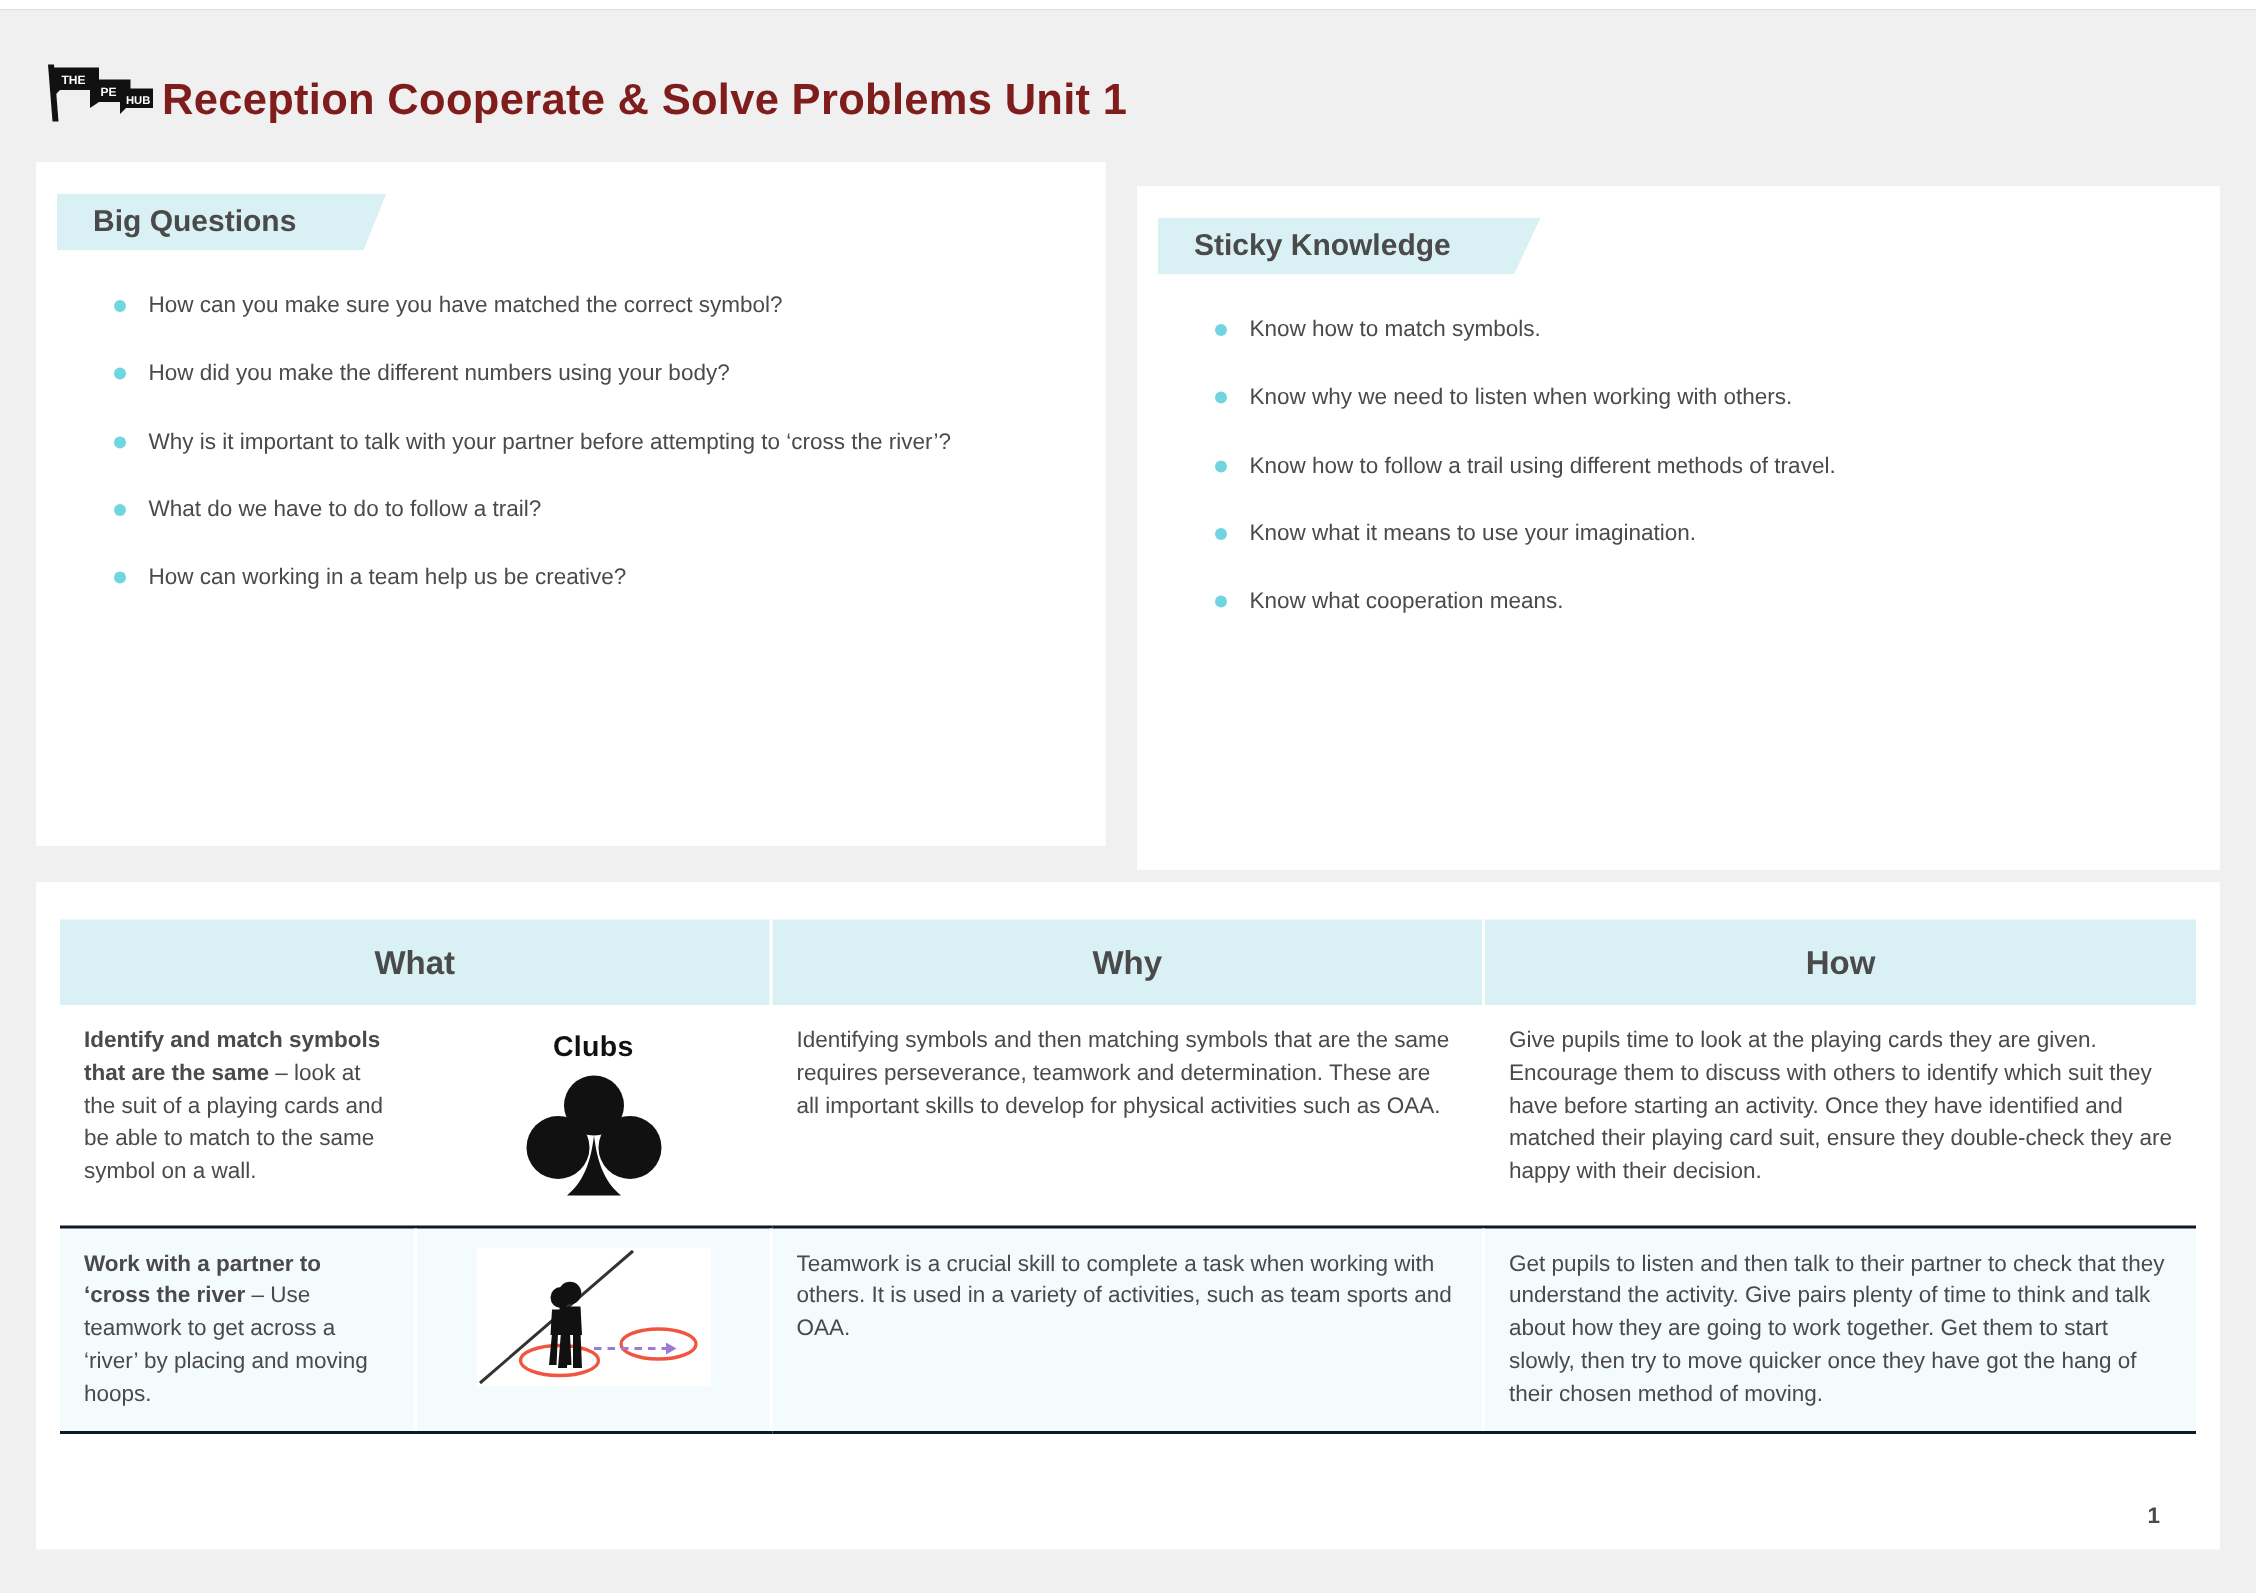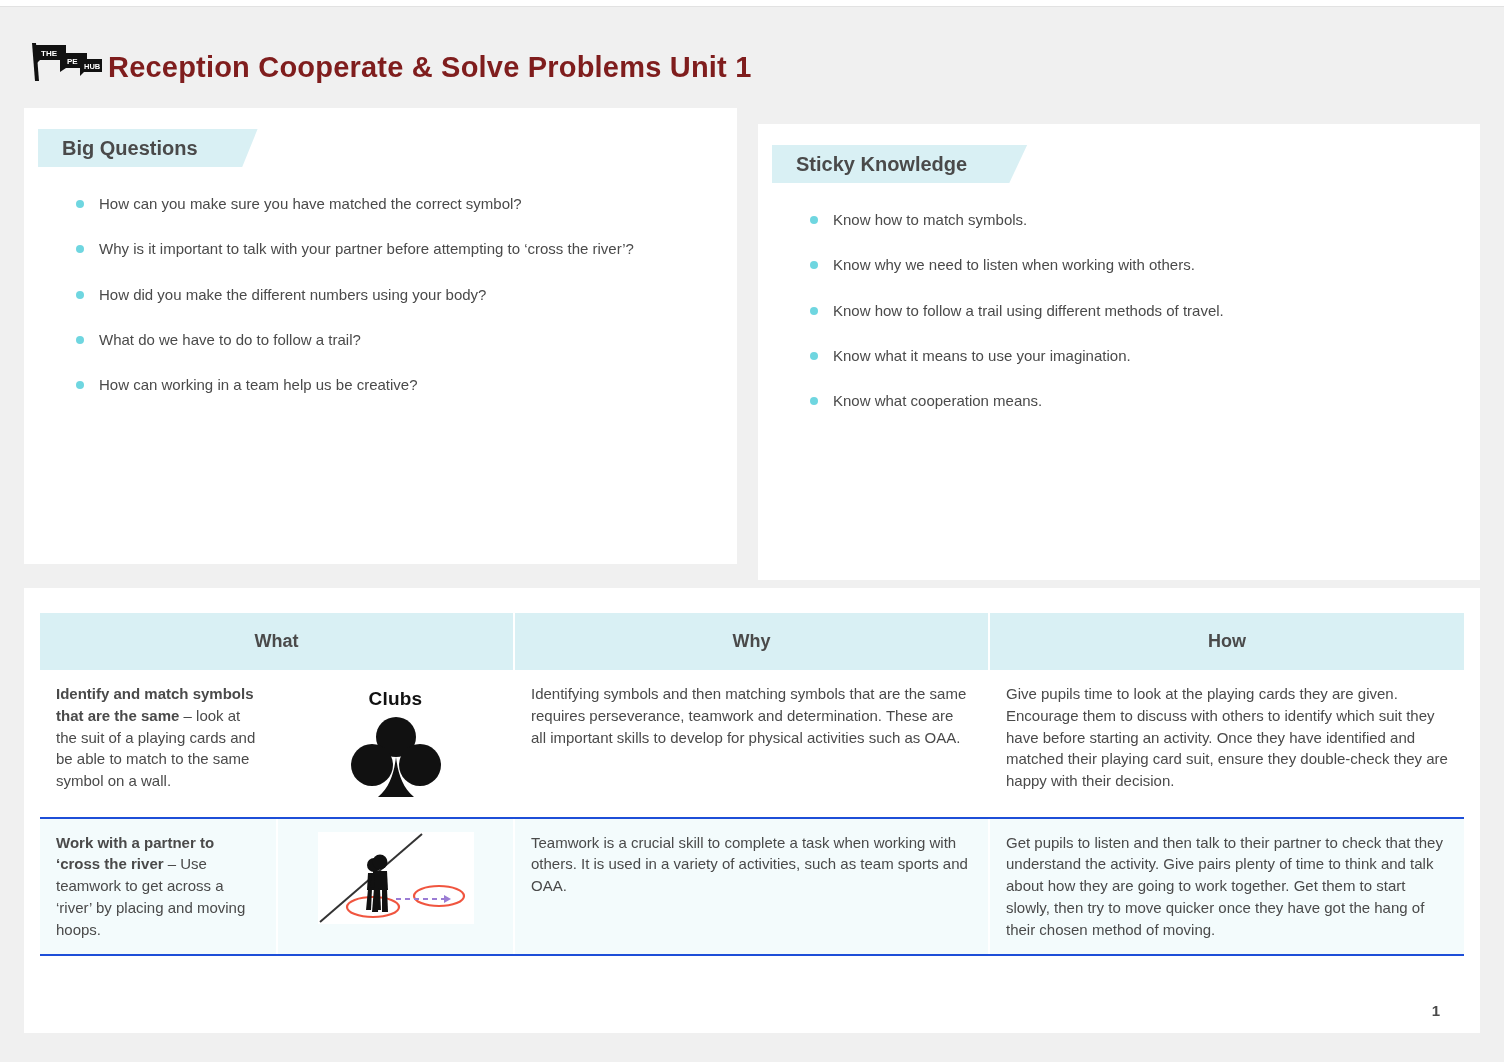--- a/index.html
+++ b/index.html
@@ -134,36 +134,36 @@
     width: 1424px;
   }
   table.info-table {
     border-collapse: collapse;
     width: 1424px;
     table-layout: fixed;
   }
   table.info-table th {
     background: #d9f0f4;
     height: 55px;
-    font-size: 18px;
+    font-size: 22px;
     font-weight: bold;
     color: #4a4a4a;
     border-right: 2px solid #ffffff;
     text-align: center;
     vertical-align: middle;
   }
   table.info-table th:last-child { border-right: none; }
   table.info-table td {
     vertical-align: top;
     padding: 13px 16px 14px 16px;
     font-size: 15px;
     line-height: 1.45;
     color: #4a4a4a;
     border-right: 2px solid #ffffff;
-    border-bottom: 2px solid #1d4ed8;
+    border-bottom: 2px solid #0f172a;
   }
   table.info-table td:last-child { border-right: none; }
   table.info-table tr.row-alt td { background: #f3fbfc; }
   .col-what  { width: 237px; }
   .col-media { width: 237px; }
   .col-why   { width: 475px; }
   .col-how   { width: 475px; }
   td.media-cell {
     padding-top: 8px;
     text-align: center;
@@ -229,22 +229,22 @@
   <div class="header-title">Reception Cooperate &amp; Solve Problems Unit 1</div>
 </div>
 
 <div class="card" id="card-big-questions">
   <div class="section-banner">
     <div class="banner-shape" style="width:100%; clip-path: polygon(0 0, 100% 0, 93% 100%, 0 100%);"></div>
     <span class="banner-label">Big Questions</span>
   </div>
   <ul class="bullets">
     <li>How can you make sure you have matched the correct symbol?</li>
+    <li>How did you make the different numbers using your body?</li>
     <li>Why is it important to talk with your partner before attempting to ‘cross the river’?</li>
-    <li>How did you make the different numbers using your body?</li>
     <li>What do we have to do to follow a trail?</li>
     <li>How can working in a team help us be creative?</li>
   </ul>
 </div>
 
 <div class="card" id="card-sticky-knowledge">
   <div class="section-banner">
     <div class="banner-shape" style="width:100%; clip-path: polygon(0 0, 100% 0, 93% 100%, 0 100%);"></div>
     <span class="banner-label">Sticky Knowledge</span>
   </div>

